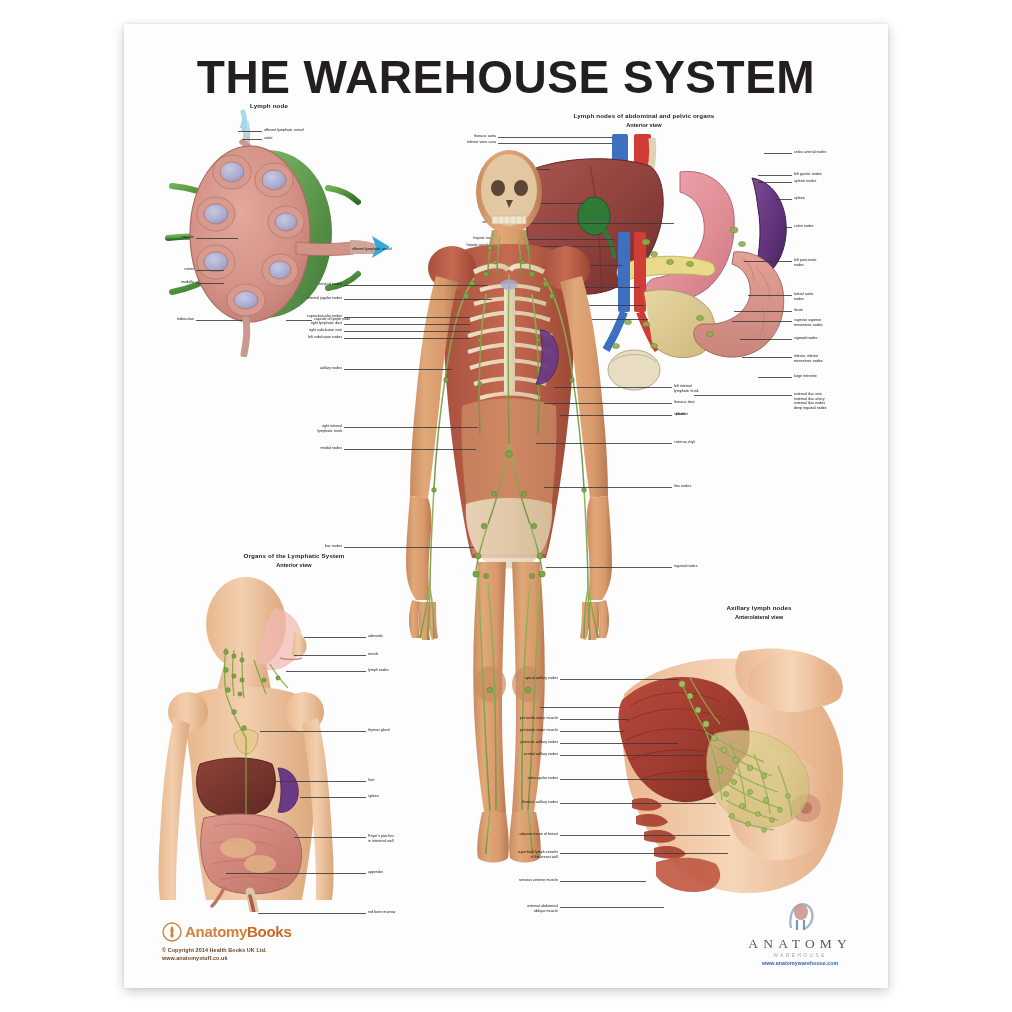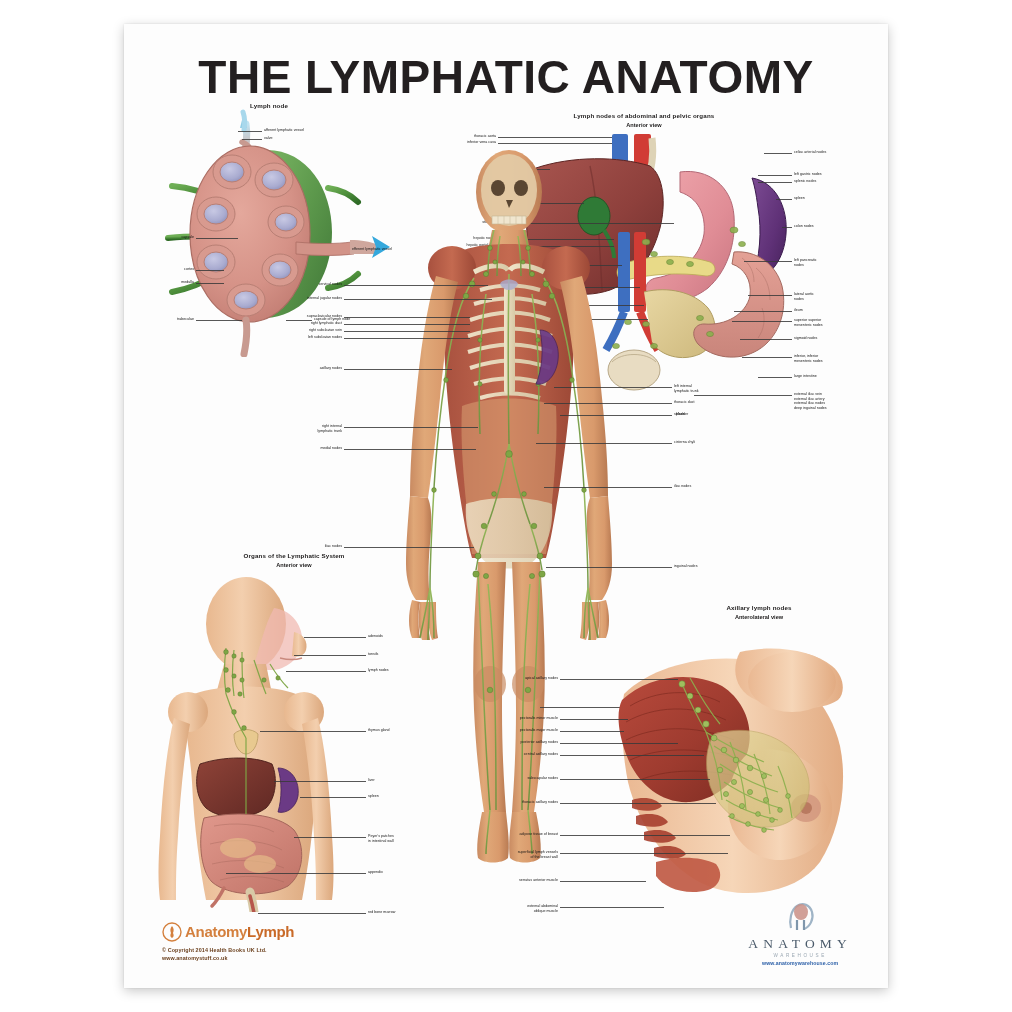--- a/index.html
+++ b/index.html
@@ -58,21 +58,21 @@
   .aw-word{font-size:13.5px;letter-spacing:5.2px;color:#4a5a6a;font-family:"Liberation Serif", serif;}
   .aw-sub{font-size:4.6px;letter-spacing:2.6px;color:#9aa7b2;margin-top:1px;}
   .aw-url{font-size:5.2px;font-weight:bold;color:#2b5fa8;margin-top:2px;letter-spacing:.1px;}
 </style>
 </head>
 <body>
 
 <div id="poster-stage">
   <div id="poster-sheet">
 
-    <div class="poster-title">THE LYMPHATIC ANATOMY</div>
+    <div class="poster-title">THE WAREHOUSE SYSTEM</div>
 
     <div class="panel" id="panel-node" style="left:22px;top:78px;width:260px;height:255px;">
 
       <div class="panel-title" style="width:150px;left:48px;position:absolute;top:0;">Lymph node</div>
 
       <svg class="art" width="260" height="255" viewBox="0 0 260 255">
         <defs>
           <radialGradient id="nodeBody" cx="42%" cy="38%" r="72%">
             <stop offset="0%" stop-color="#e4a89c"></stop>
             <stop offset="60%" stop-color="#d59287"></stop>
@@ -817,21 +817,21 @@
 oblique muscle</div>
       <div class="leader" style="left:-4px;top:303px;width:104px;"></div>
     </div>
 
     <div class="footer-left">
       <div class="brand-as">
         <svg width="20" height="20" viewBox="0 0 20 20">
           <circle cx="10" cy="10" r="9" fill="none" stroke="#d4803e" stroke-width="1.4"></circle>
           <path d="M10 4 C12 6 12 9 11 11 C12 13 12 15 10 16 C8 15 8 13 9 11 C8 9 8 6 10 4 Z" fill="#d4803e"></path>
         </svg>
-        <span class="brand-as-text"><span>Anatomy</span><span class="b2">Lymph</span></span>
+        <span class="brand-as-text"><span>Anatomy</span><span class="b2">Books</span></span>
       </div>
       <div class="copy">© Copyright 2014 Health Books UK Ltd.</div>
       <div class="copy" style="margin-top:0;">www.anatomystuff.co.uk</div>
     </div>
 
     <div class="footer-right">
       <svg width="34" height="34" viewBox="0 0 34 34" style="display:block;margin:0 auto 2px;">
         <path d="M8 28 C6 20 8 10 14 6 C20 2 27 5 29 12 C31 19 27 27 21 29" fill="none" stroke="#9fb4c6" stroke-width="2.2"></path>
         <ellipse cx="18" cy="12" rx="7" ry="8" fill="#c98f86" opacity=".85"></ellipse>
         <path d="M14 20 L14 30" stroke="#7f96ab" stroke-width="2.2"></path>

